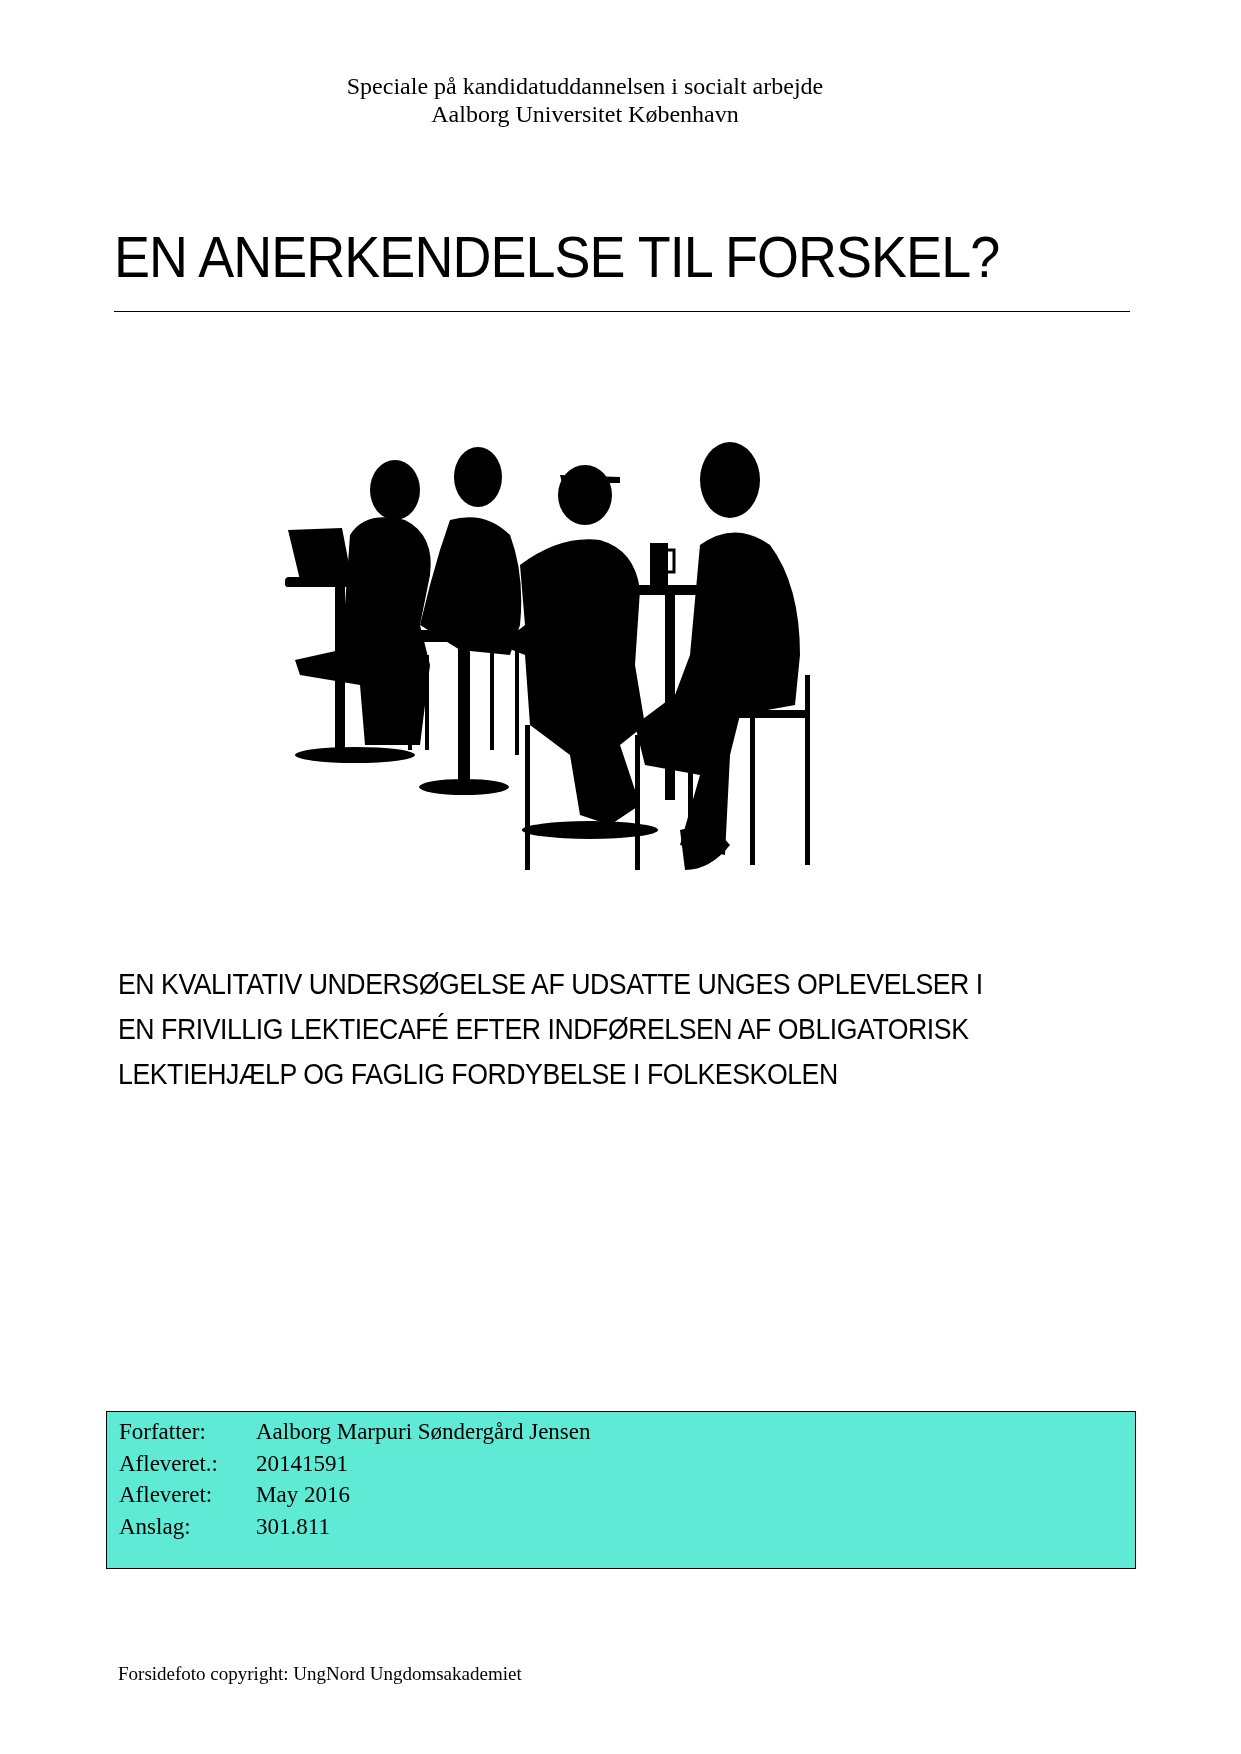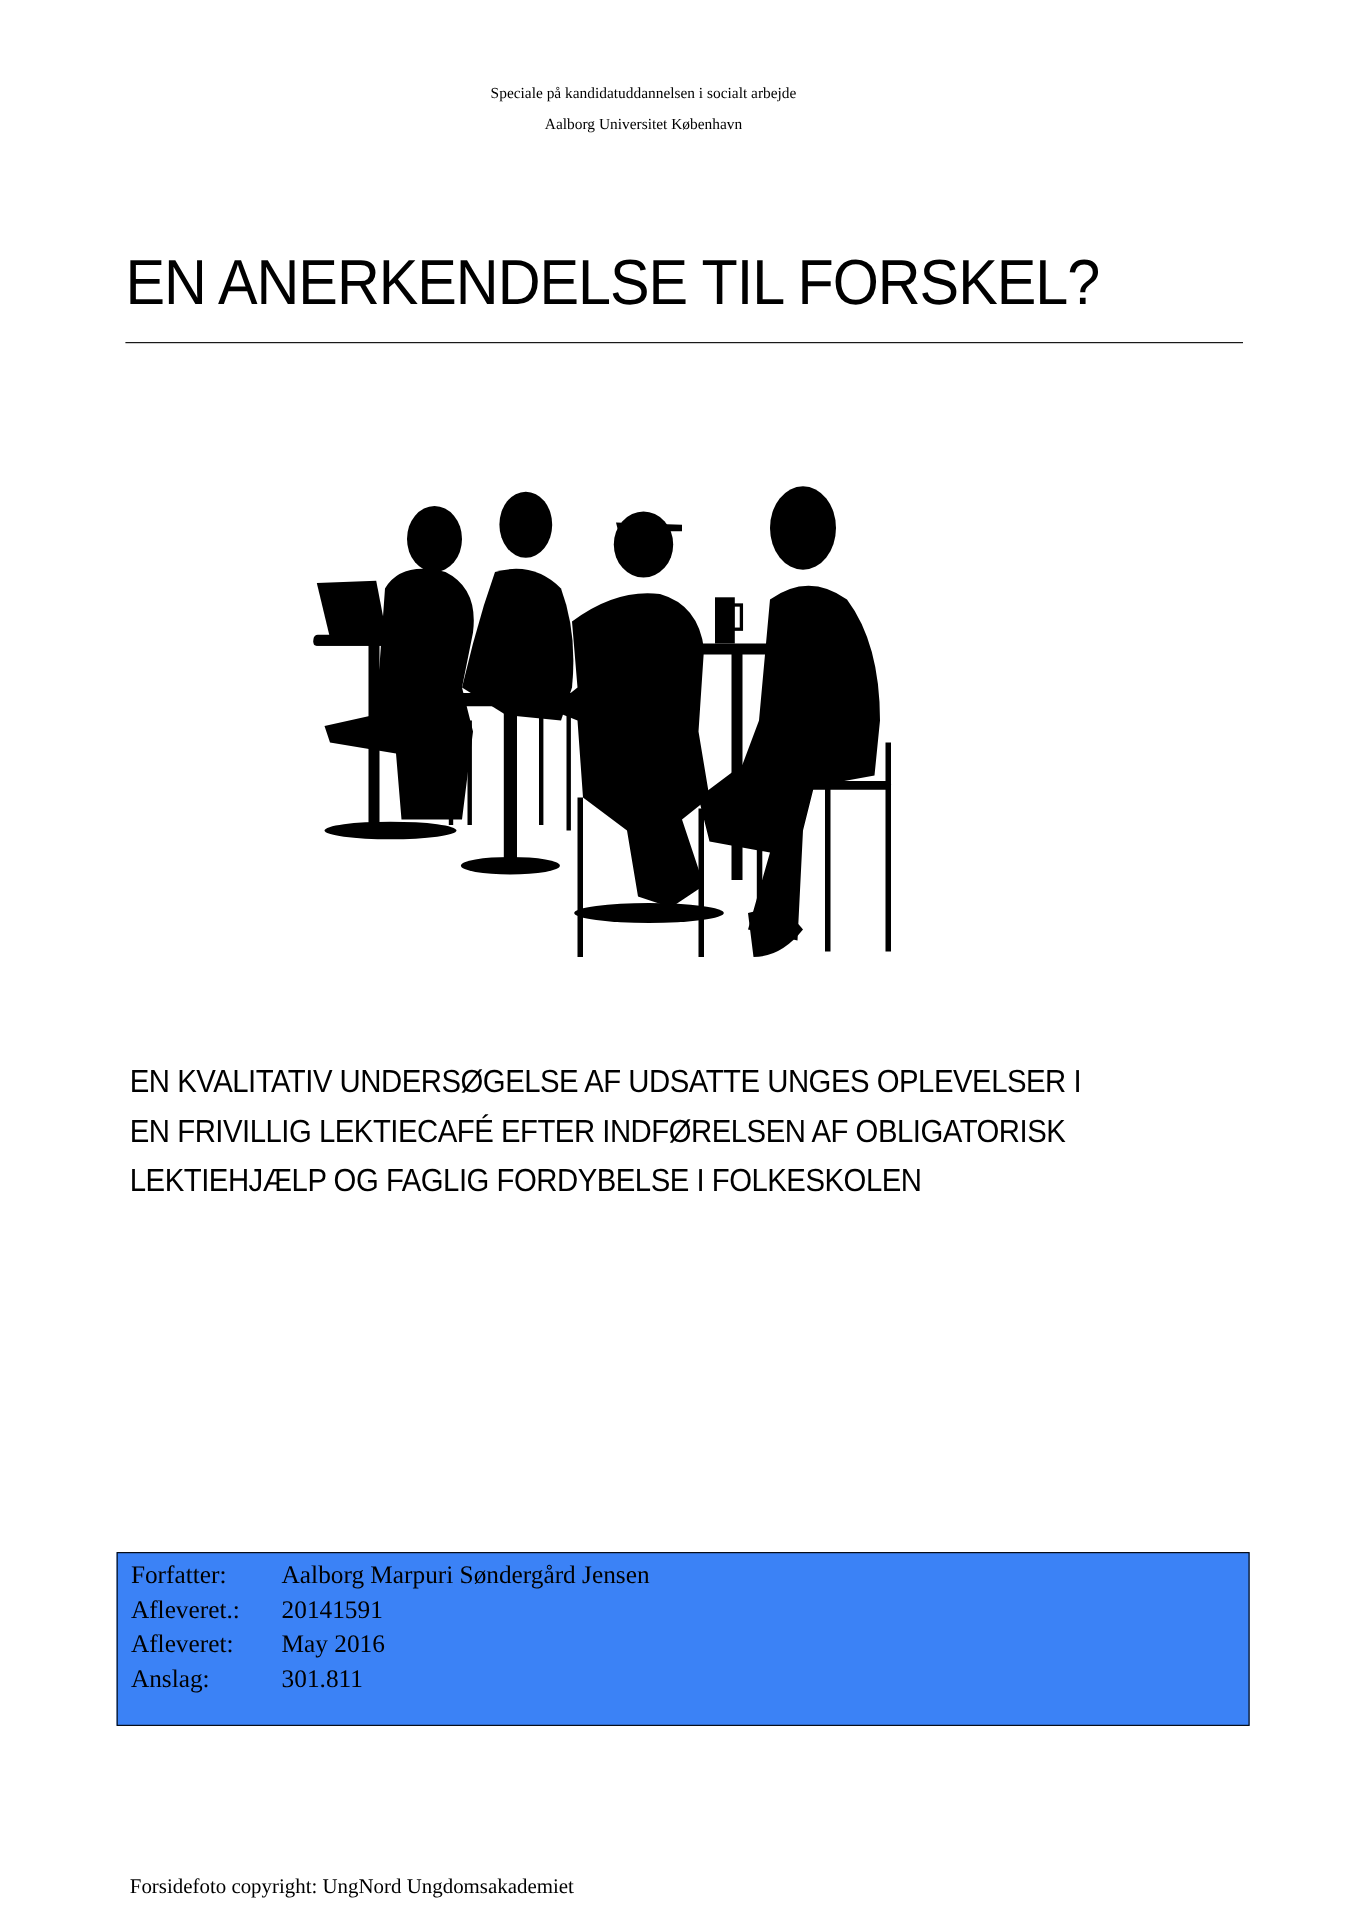--- a/index.html
+++ b/index.html
@@ -1,32 +1,32 @@
 <!DOCTYPE html>
 <html><head>
 <meta charset="utf-8">
 <style>
   html, body { margin: 0; padding: 0; background: #ffffff; }
   body { width: 1241px; height: 1754px; position: relative; overflow: hidden; color: #000; }
   .header { position: absolute; top: 72px; left: 0; width: 1170px; text-align: center;
-    font-family: "Liberation Serif", serif; font-size: 14px; line-height: 28px; }
+    font-family: "Liberation Serif", serif; font-size: 24px; line-height: 28px; }
   .title { position: absolute; top: 222px; left: 114px; width: 1010px;
     font-family: "Liberation Sans", sans-serif; font-size: 58px; font-weight: 300; letter-spacing: -1px;
     line-height: 70px; white-space: nowrap; transform: scaleX(0.93); transform-origin: left top; }
   .title-rule { position: absolute; top: 311px; left: 114px; width: 1016px; height: 1px; background: #000; }
   .illustration { position: absolute; top: 425px; left: 280px; width: 680px; height: 460px; }
   .subtitle { position: absolute; top: 962px; left: 118px; width: 1020px;
     font-family: "Liberation Sans", sans-serif; font-size: 29px; line-height: 45px; letter-spacing: -0.5px;
     transform: scaleX(0.92); transform-origin: left top; white-space: nowrap; }
   .info-box { position: absolute; top: 1411px; left: 106px; width: 1030px; height: 158px;
-    background: #3b82f6; border: 1px solid #000; box-sizing: border-box; padding: 4px 12px;
+    background: #5eead4; border: 1px solid #000; box-sizing: border-box; padding: 4px 12px;
     font-family: "Liberation Serif", serif; font-size: 23px; line-height: 31.5px; }
   .info-row { display: flex; }
   .info-label { width: 137px; }
-  .footer { position: absolute; top: 1705px; left: 118px;
+  .footer { position: absolute; top: 1663px; left: 118px;
     font-family: "Liberation Serif", serif; font-size: 19px; }
 </style>
 </head>
 <body>
 
 <div class="header">
   <div>Speciale på kandidatuddannelsen i socialt arbejde</div>
   <div>Aalborg Universitet København</div>
 </div>
 

